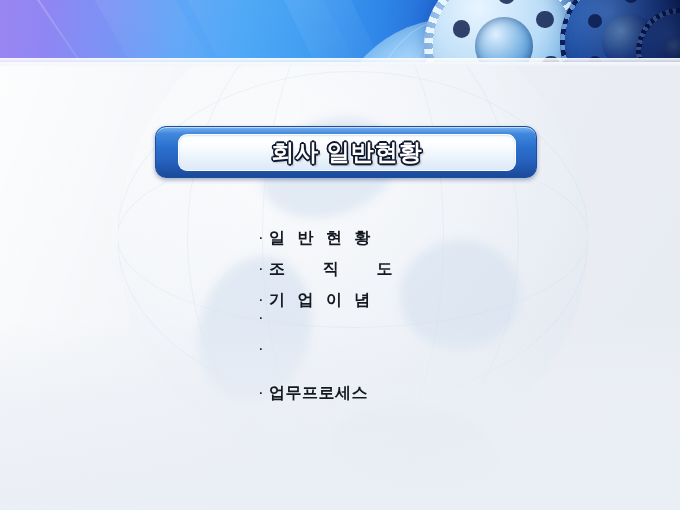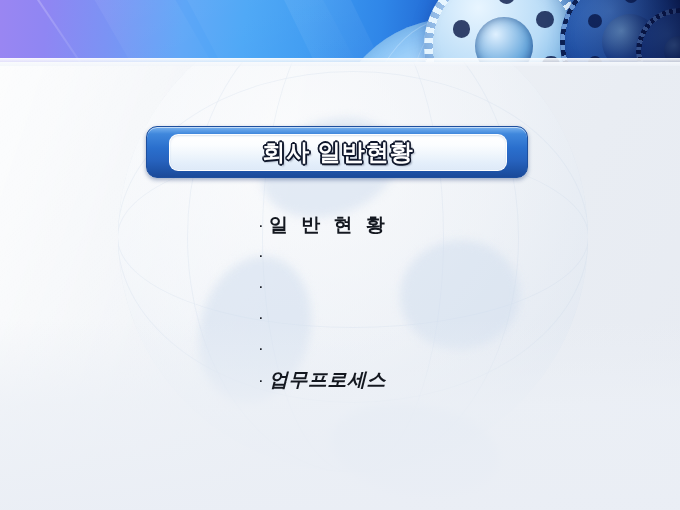--- a/index.html
+++ b/index.html
@@ -231,21 +231,21 @@
   
   .hdr-underband {
     position: absolute;
     left: 0; top: 58px; width: 680px; height: 8px;
     background: linear-gradient(180deg, rgba(255,255,255,0.95), rgba(238,243,250,0.6));
   }
 
   
   .title-plate {
     position: absolute;
-    left: 146px; top: 126px;
+    left: 155px; top: 126px;
     width: 382px; height: 52px;
     border-radius: 11px;
     background: linear-gradient(180deg,
       #7ab3ef 0%,
       #3f87dc 14%,
       #2a6fcd 42%,
       #2763bf 66%,
       #1f54a9 86%,
       #1b4a99 100%);
     box-shadow:
@@ -304,29 +304,30 @@
   }
   .bullet-dot {
     width: 11px;
     flex: 0 0 11px;
     color: #141820;
     font-size: 17px;
     line-height: 31px;
     text-align: left;
   }
   .bullet-label {
-    font-size: 19px;
+    font-size: 16px;
     font-weight: bold;
     color: #141820;
     line-height: 31px;
     white-space: pre;
+    margin-top: 13px;
   }
   .sp-wide { letter-spacing: 4.0px; }
   .sp-xwide { letter-spacing: 4.0px; }
-  .sp-none { letter-spacing: 0.5px; font-style: italic; }
+  .sp-none { letter-spacing: 0.5px; }
 </style>
 </head>
 <body>
 
 <div id="slide">
 
   <div class="bg-base"></div>
   <div class="bg-wedge-left"></div>
   <div class="bg-globe"></div>
   <div class="bg-globe-lines">
@@ -394,24 +395,26 @@
 
   <div class="bullets">
 
     <div class="bullet-row">
       <span class="bullet-dot">·</span>
       <span class="bullet-label sp-wide">일 반 현 황</span>
     </div>
 
     <div class="bullet-row">
       <span class="bullet-dot">·</span>
-    </div>
-
-    <div class="bullet-row">
-      <span class="bullet-dot">·</span>
+      <span class="bullet-label sp-xwide">조    직    도</span>
+    </div>
+
+    <div class="bullet-row">
+      <span class="bullet-dot">·</span>
+      <span class="bullet-label sp-wide">기 업 이 념</span>
     </div>
 
     <div class="bullet-row">
       <span class="bullet-dot">·</span>
     </div>
 
     <div class="bullet-row">
       <span class="bullet-dot">·</span>
     </div>
 

